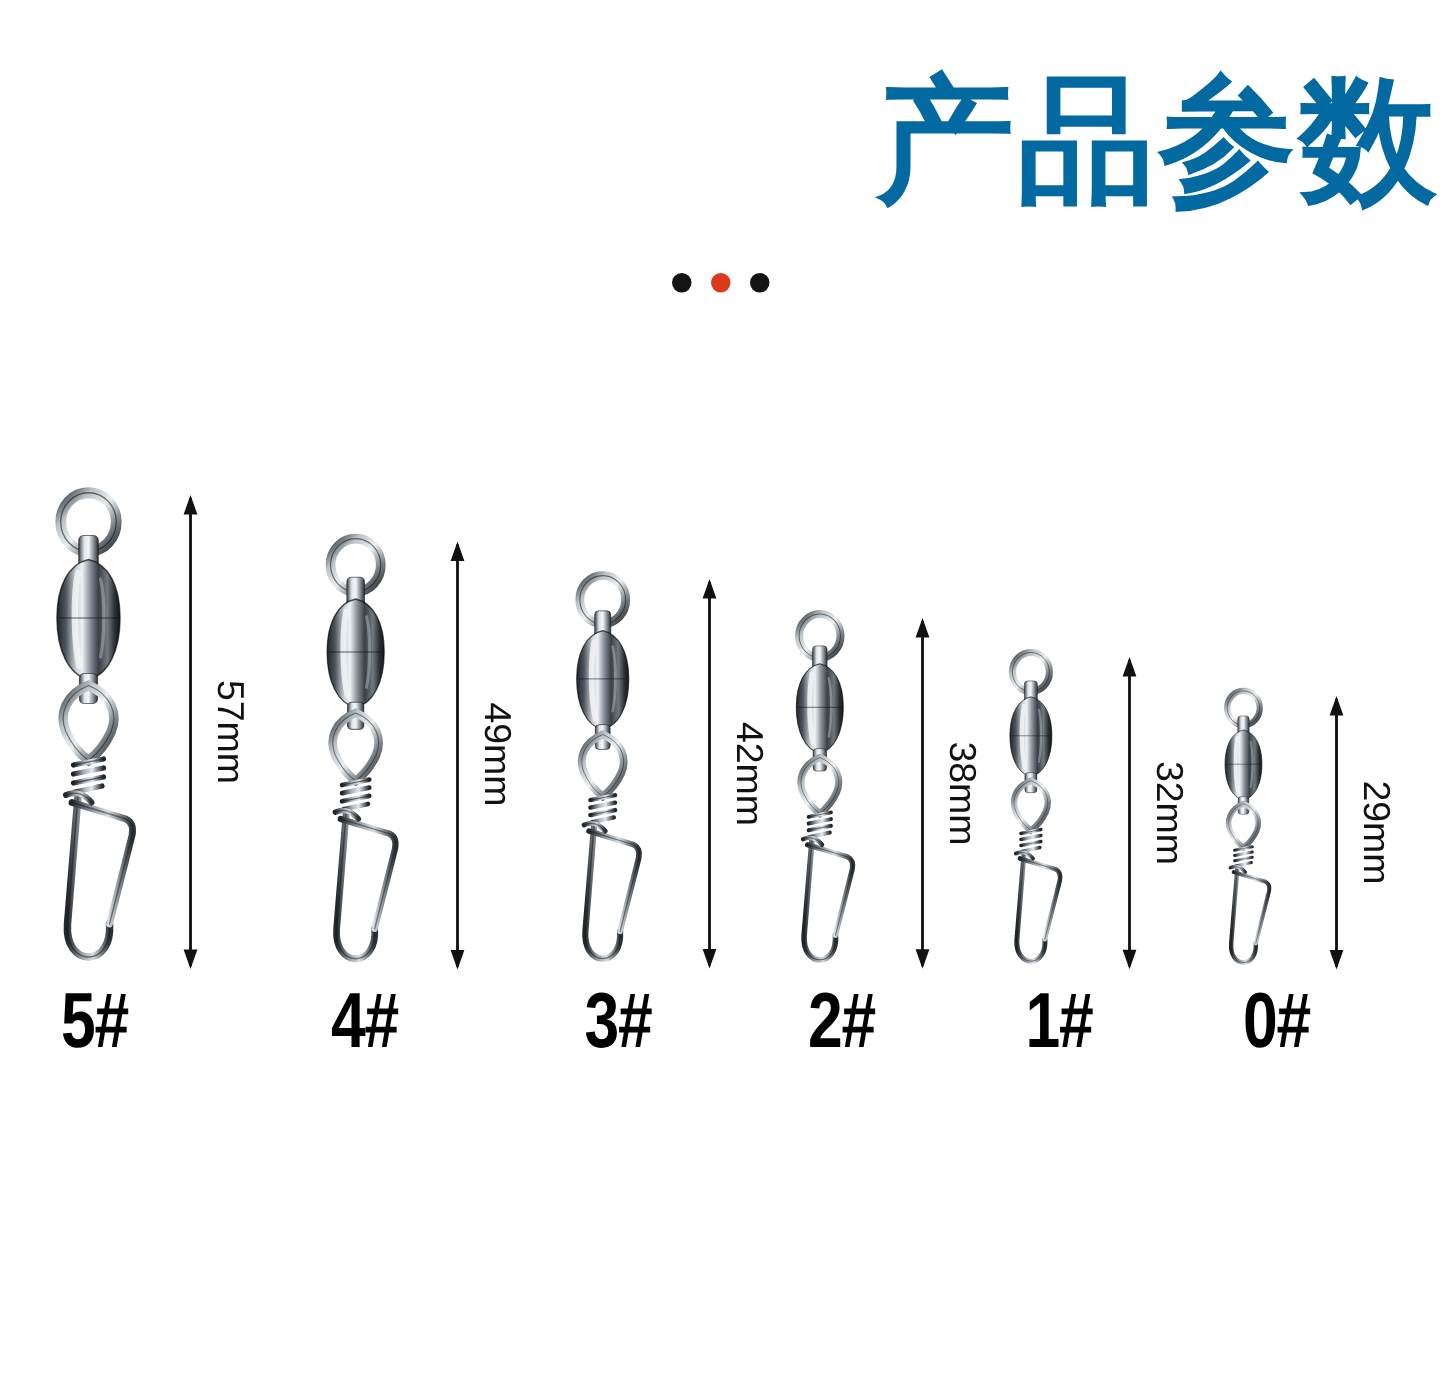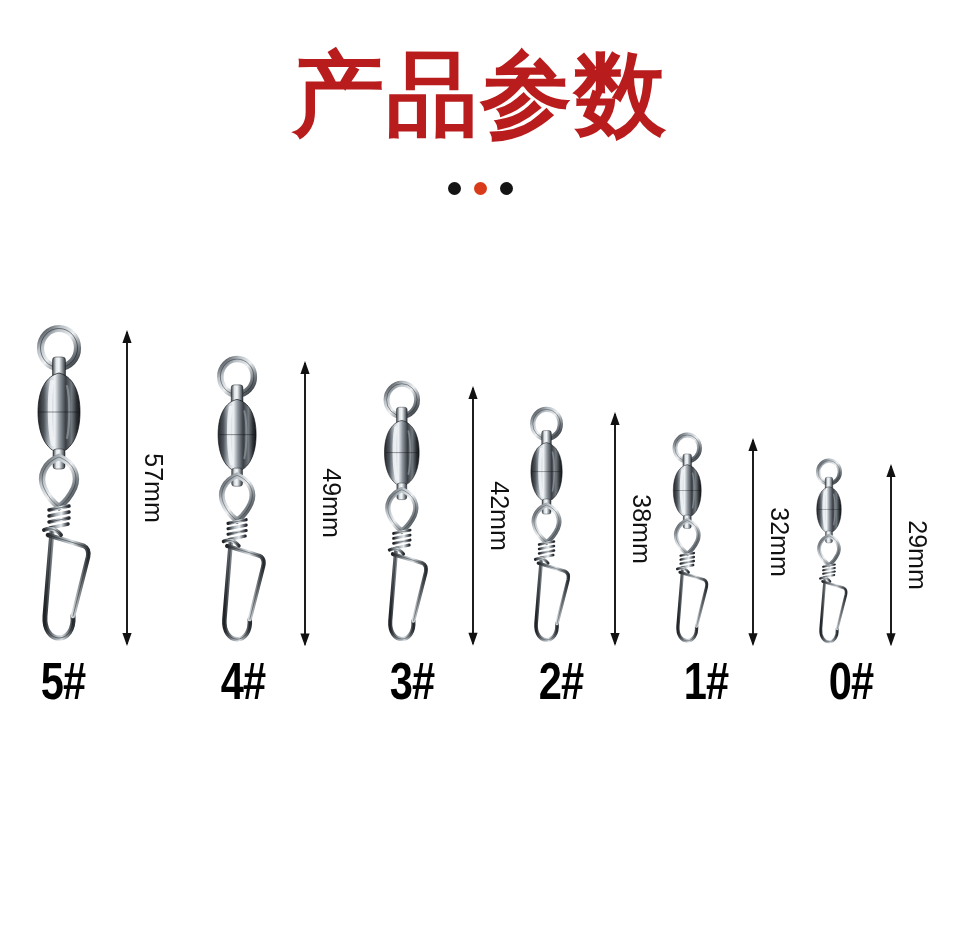--- a/index.html
+++ b/index.html
@@ -21,25 +21,25 @@
     position: absolute;
     top: 0; left: 0;
     width: 960px;
     height: 230px;
   }
   #page-title {
     position: absolute;
     top: 48px;
     left: 0;
     width: 960px;
-    text-align: center;
+    text-align: right;
     font-size: 92px;
     line-height: 1.0;
     font-weight: 700;
-    color: #b91c1c;
+    color: #0369a1;
     letter-spacing: 2px;
     font-family: "Liberation Sans", "DejaVu Sans", sans-serif;
   }
   #dot-row {
     position: absolute;
     top: 182px;
     left: 0;
     width: 960px;
     display: flex;
     justify-content: center;

